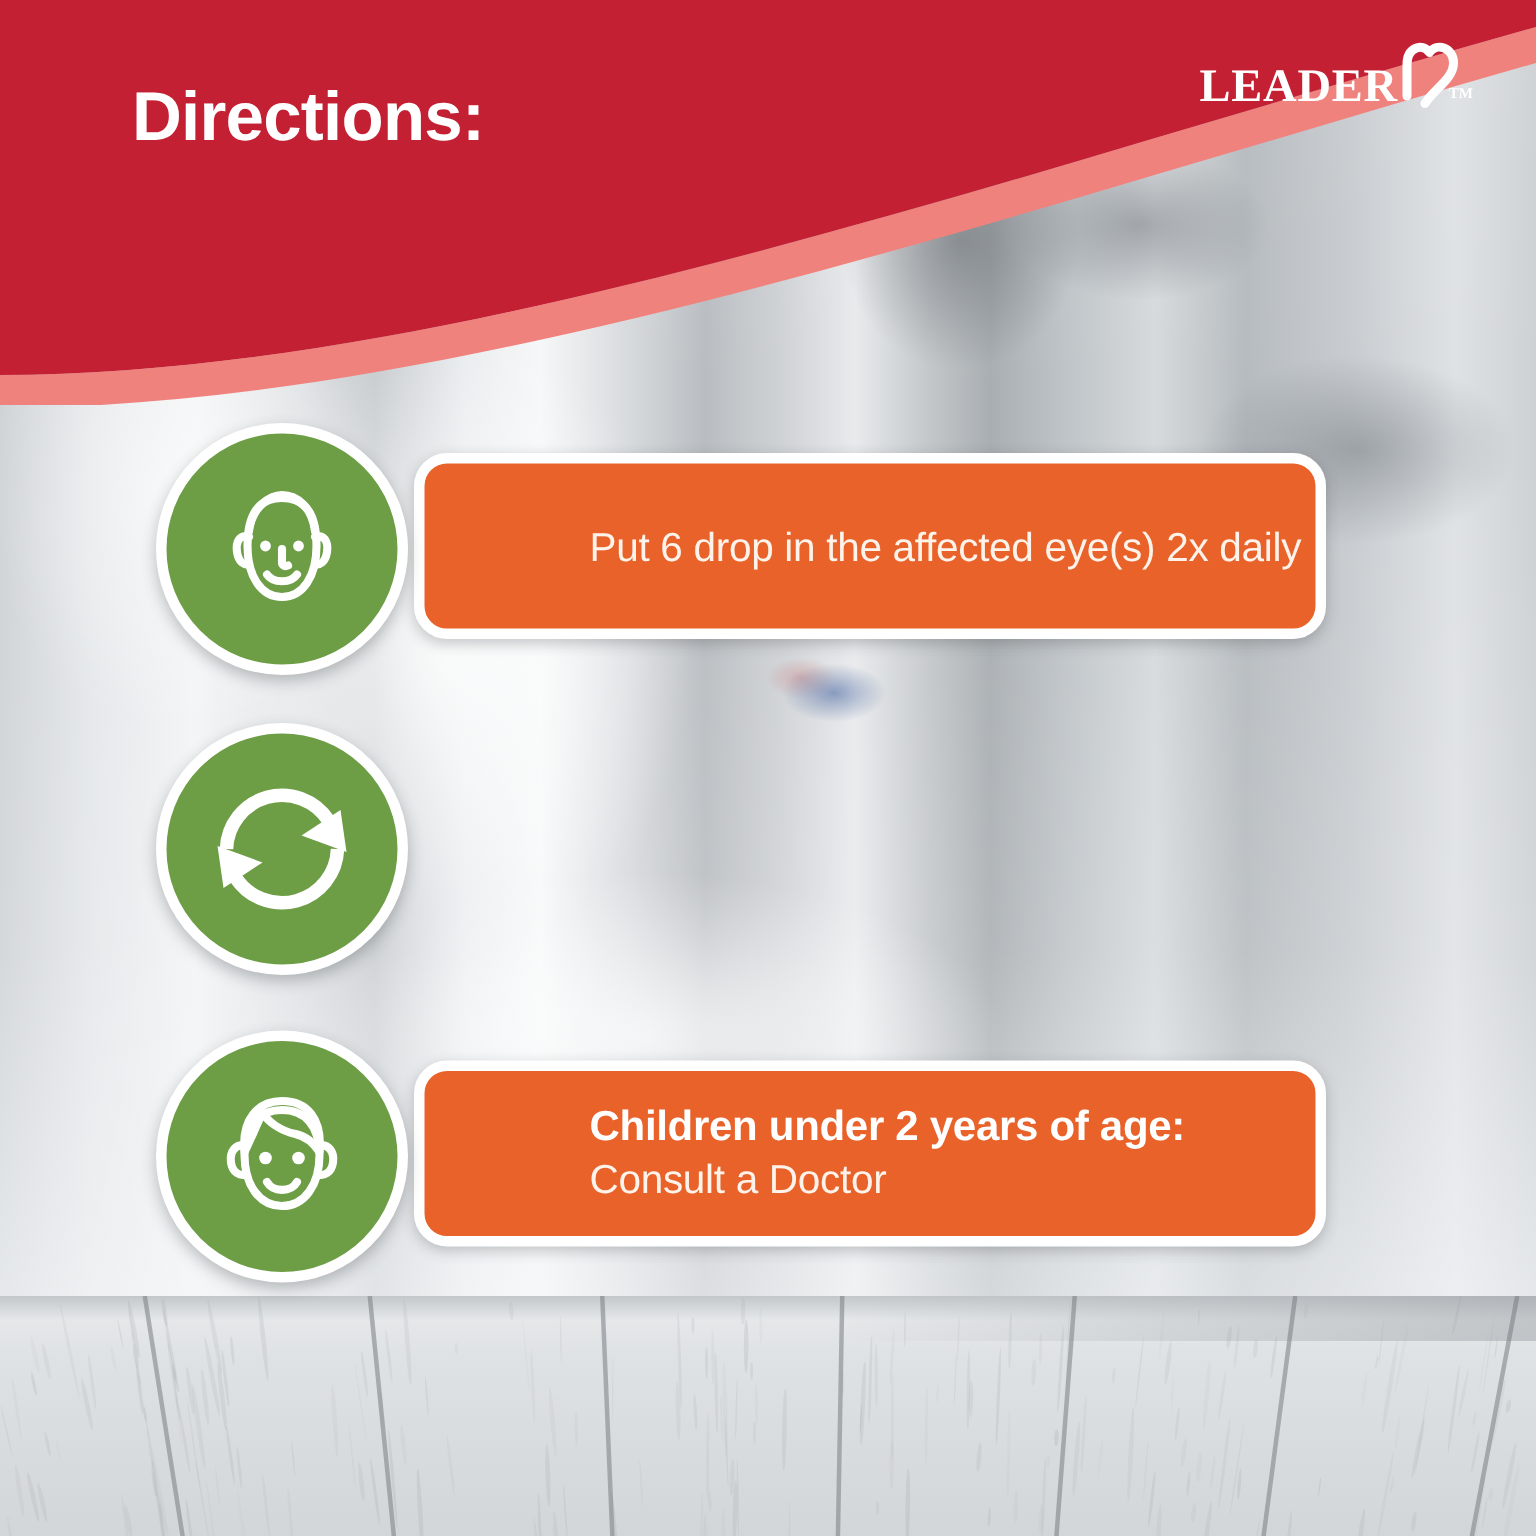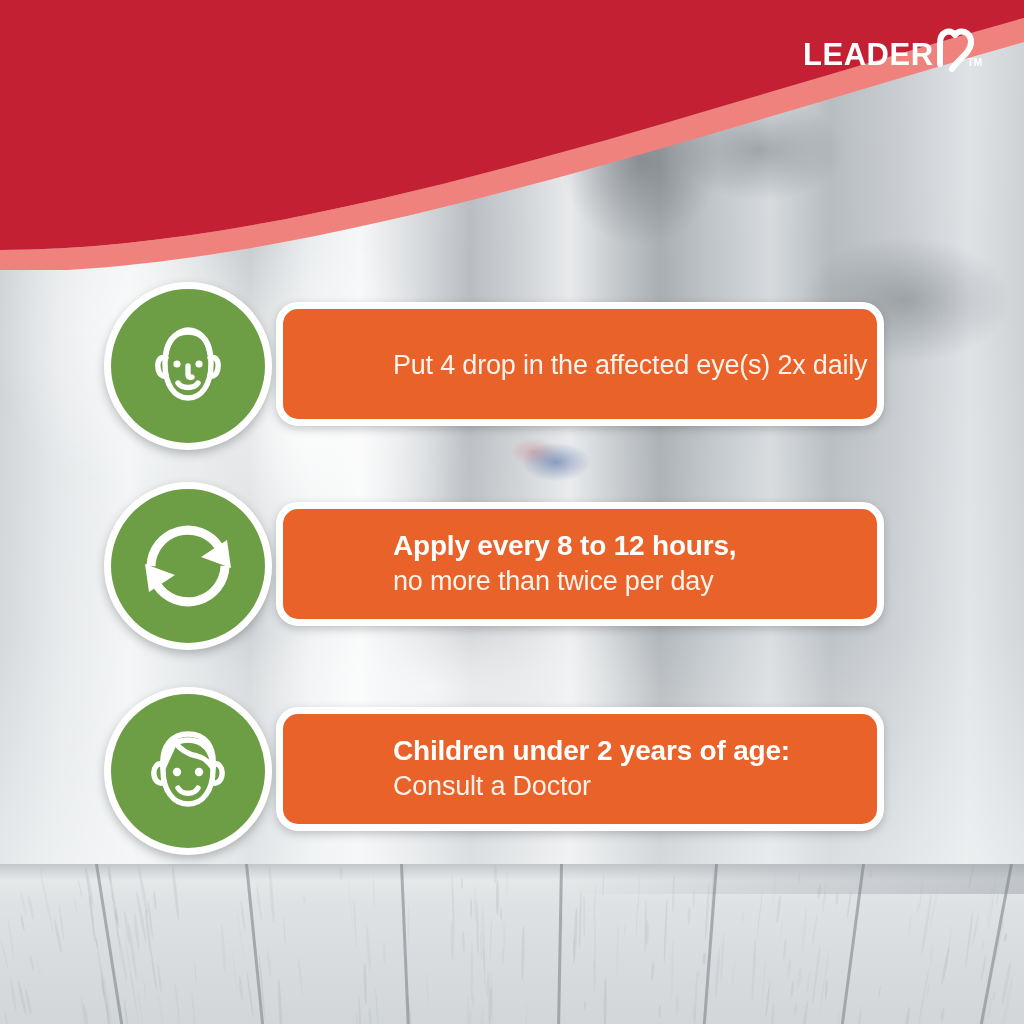--- a/index.html
+++ b/index.html
@@ -71,21 +71,22 @@
     font-weight: bold;
     letter-spacing: -0.5px;
   }
 
   
   .logo {
     position: absolute;
     right: 42px;
     top: 24px;
     display: flex;
-    align-items: center;
+    align-items: flex-end;
+    font-family: Liberation Serif, serif;
   }
   .logo-text {
     color: #ffffff;
     font-size: 31px;
     font-weight: bold;
     letter-spacing: 0.5px;
     line-height: 1;
     margin-top: 12px;
   }
   .logo-mark {
@@ -444,59 +445,56 @@
         <div class="grain" style="left: 156.717px; top: 100.411px; width: 2.14916px; height: 28.6053px; opacity: 0.43; transform: rotate(-6.10126deg);"></div>
       </div>
   </div>
 
   <div class="banner-wrap">
     <svg width="1024" height="270" viewBox="0 0 1024 270" xmlns="http://www.w3.org/2000/svg">
       <path id="stripe-path" d="M0,250 C300,250 660,120 1024,18 L1024,42 C660,146 300,272 0,272 Z" fill="#f0827e"></path>
       <path id="banner-path" d="M0,0 L1024,0 L1024,18 C660,120 300,250 0,250 Z" fill="#c42034"></path>
     </svg>
 
+    <div class="banner-title">Directions:</div>
 
     <div class="logo">
       <span class="logo-text">LEADER</span>
       <span class="logo-mark">
         <svg width="46" height="48" viewBox="0 0 46 48" xmlns="http://www.w3.org/2000/svg">
           <path d="M10,40 L10,19 C10,8 20,4 25,11 C30,4 41,8 41,18 C41,29 27,36 22,45" fill="none" stroke="#ffffff" stroke-width="6" stroke-linecap="round" stroke-linejoin="round"></path>
         </svg>
       </span>
       <span class="logo-tm">TM</span>
     </div>
   </div>
 
   <div class="rows">
 
     <div class="row row-1">
       <div class="bar" style="background: rgb(232, 98, 42);">
-        <div class="bar-sub" style="color: rgb(253, 243, 234);">Put 4 drop in the affected eye(s) 2x daily</div>
+        <div class="bar-sub" style="color: rgb(253, 243, 234);">Put 6 drop in the affected eye(s) 2x daily</div>
       </div>
       <div class="circle" style="background: rgb(109, 158, 70);">
         <svg width="104" height="104" viewBox="0 0 104 104" xmlns="http://www.w3.org/2000/svg">
           <g fill="none" stroke="#ffffff" stroke-width="5.4" stroke-linecap="round" stroke-linejoin="round">
             <path d="M29,50 C29,28 37,18 52,18 C67,18 75,28 75,50 C75,70 66,84 52,84 C38,84 29,70 29,50 Z"></path>
             <path d="M30,44 C24,42 21,47 22,54 C23,61 27,63 30,62"></path>
             <path d="M74,44 C80,42 83,47 82,54 C81,61 77,63 74,62"></path>
             <path d="M30,40 C32,24 44,16 52,16 C62,16 72,24 74,40"></path>
             <circle cx="41" cy="50" r="3.6" fill="#ffffff" stroke="none"></circle>
             <circle cx="63" cy="50" r="3.6" fill="#ffffff" stroke="none"></circle>
             <path d="M52,52 L52,61 C52,63 54,64 56,63"></path>
             <path d="M42,69 C46,75 58,75 62,69"></path>
           </g>
         </svg>
       </div>
     </div>
 
     <div class="row row-2">
-      <div class="bar" style="background: rgb(232, 98, 42);">
-        <div class="bar-title">Apply every 8 to 12 hours,</div>
-        <div class="bar-sub" style="color: rgb(253, 243, 234);">no more than twice per day</div>
-      </div>
       <div class="circle" style="background: rgb(109, 158, 70);">
         <svg width="106" height="106" viewBox="0 0 106 106" xmlns="http://www.w3.org/2000/svg">
           <g fill="none" stroke="#ffffff" stroke-width="9" stroke-linecap="butt">
             <path d="M16,53 A37,37 0 0 1 84,34"></path>
             <path d="M90,53 A37,37 0 0 1 22,72"></path>
           </g>
           <polygon points="92,27 96,55 66,44" fill="#ffffff"></polygon>
           <polygon points="14,79 10,51 40,62" fill="#ffffff"></polygon>
         </svg>
       </div>

